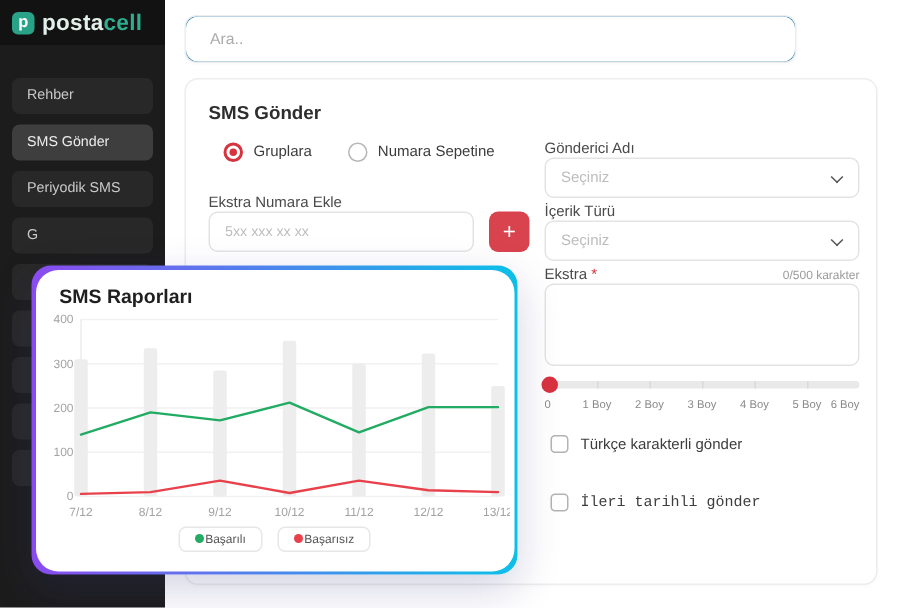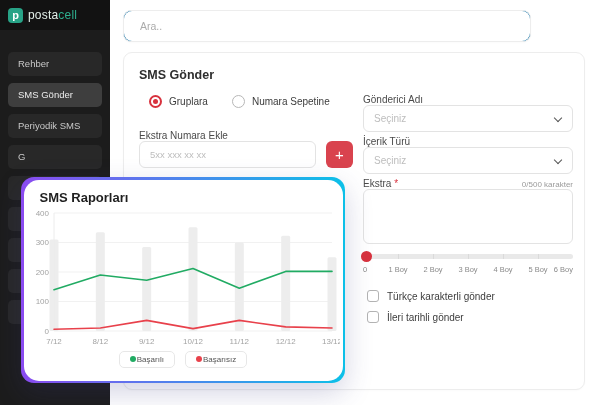--- a/index.html
+++ b/index.html
@@ -4,21 +4,21 @@
 <style>
   * { margin:0; padding:0; box-sizing:border-box; }
   html,body { width:600px; height:405px; background:#ffffff; overflow:hidden;
               font-family:"Liberation Sans", sans-serif; }
 
   
   .sidebar { position:absolute; left:0; top:0; width:110px; height:405px; background:#1c1c1c; }
   .logo-row { height:30px; background:#121212; display:flex; align-items:center; padding-left:8px; gap:5px; }
   .logo-icon { width:15px; height:15px; border-radius:4px; background:#28a387; color:#fff;
                font-size:11px; font-weight:bold; display:flex; align-items:center; justify-content:center; line-height:1; }
-  .brand { font-size:12px; font-weight:normal; letter-spacing:.2px; }
+  .brand { font-size:15px; font-weight:bold; letter-spacing:.2px; }
   .brand .b1 { color:#e3efe9; }
   .brand .b2 { color:#2eae8e; }
   .nav { position:absolute; left:8px; right:8px; top:52px; }
   .nav-item { height:24px; line-height:24px; margin-bottom:7px; background:#282828; border-radius:5px;
               color:#c9c9c9; font-size:9.5px; padding-left:10px; white-space:nowrap; overflow:hidden; }
   .nav-item.active { background:#3e3e3e; color:#ececec; }
 
   
   .search-bar { position:absolute; left:123px; top:10px; width:408px; height:32px; background:#0369a1;
                 border:1px solid #ededed; border-radius:8px; box-shadow:0 1px 2px rgba(0,0,0,.02); }
@@ -65,21 +65,21 @@
   .slider-wrap { position:absolute; left:239px; top:200px; width:210px; height:6px; }
   .slider-track { position:absolute; left:0; top:1px; width:100%; height:4.5px; background:#e9e9e9; border-radius:3px; }
   .slider-tick { position:absolute; top:1px; width:1px; height:4.5px; background:#dadada; }
   .slider-thumb { position:absolute; left:-2px; top:-2.5px; width:11px; height:11px; border-radius:50%; background:#d8323e; }
   .slider-labels { position:absolute; left:239px; top:212px; width:210px; height:10px; font-size:7.5px; color:#8a8a8a; }
   .slider-labels span { position:absolute; transform:translateX(-50%); white-space:nowrap; }
   .slider-labels span:first-child { transform:none; }
   .slider-labels span:last-child { transform:translateX(-100%); }
 
   .cb-row { position:absolute; left:243px; display:flex; align-items:center; gap:8px; }
-  .cb1 { top:237px; } .cb2 { top:258px; }
+  .cb1 { top:237px; } .cb2 { top:276px;font-family:Liberation Mono, monospace; }
   .cb-box { width:12px; height:12px; border:1.5px solid #b3b3b3; border-radius:3px; background:#fff; }
   .cb-label { font-size:10px; color:#3d3d3d; }
 
   
   .popup { position:absolute; left:21px; top:177px; width:324px; height:206px; border-radius:13px;
            background:linear-gradient(90deg,#8a4bf0,#0cc0e8); padding:2.5px; z-index:20;
            box-shadow:0 10px 28px rgba(60,60,130,.22); }
   .popup-inner { width:100%; height:100%; background:#fff; border-radius:15px; position:relative; overflow:hidden; }
   .popup-title { position:absolute; left:16px; top:10px; font-size:13px; font-weight:bold; color:#1f1f1f; }
   .chart-svg { position:absolute; left:4px; top:27px; }

